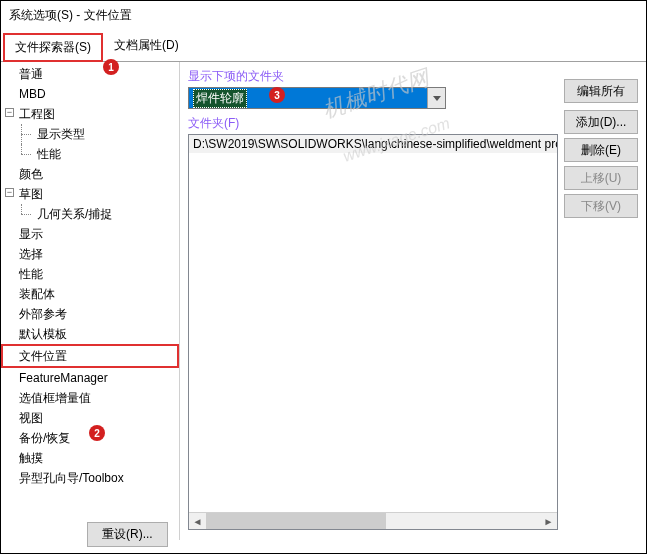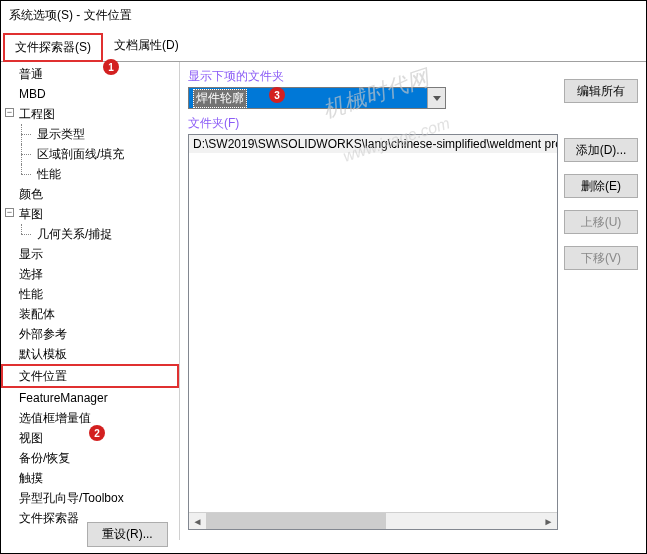--- a/index.html
+++ b/index.html
@@ -17,29 +17,29 @@
     .tree-item.sub { padding-left: 36px; }
     .tree-item.sub::before { content: ""; position: absolute; left: 20px; top: 0; width: 1px; height: 100%; border-left: 1px dotted #888; }
     .tree-item.sub::after { content: ""; position: absolute; left: 20px; top: 50%; width: 10px; height: 1px; border-top: 1px dotted #888; }
     .tree-item.last-sub::before { height: 50%; }
     .tree-item.highlight { border: 2px solid #e03030; padding-left: 16px; font-family: Liberation Serif, serif; }
     .tree-exp { position: absolute; left: 4px; top: 4px; width: 9px; height: 9px; border: 1px solid #888; background: #fff; font-size: 9px; line-height: 7px; text-align: center; color: #555; cursor: pointer; }
     .right-panel { flex: 1; padding: 6px 8px; display: flex; gap: 6px; }
     .form-col { flex: 1; }
     .label { margin-bottom: 2px; color: #8b5cf6; }
     .combo { width: 258px; height: 22px; border: 1px solid #7a7a7a; background: #0078d7; color: #fff; display: flex; align-items: center; padding: 0 4px; position: relative; margin-bottom: 6px; }
-    .combo-text { border: 1px dotted #fff; padding: 0 2px; background: #737373; }
+    .combo-text { border: 1px dotted #fff; padding: 0 2px; background: #14532d; }
     .combo-arrow { position: absolute; right: 0; top: 0; width: 18px; height: 100%; background: #e8e8e8; border-left: 1px solid #a0a0a0; display: flex; align-items: center; justify-content: center; color: #000; }
     .filelist { width: 370px; height: 396px; border: 1px solid #828790; background: #fff; overflow: auto; position: relative; }
     .file-row { padding: 2px 4px; background: #f2f2f2; white-space: nowrap; }
     .hscroll { position: absolute; bottom: 0; left: 0; right: 0; height: 17px; background: #f0f0f0; border-top: 1px solid #d0d0d0; display: flex; align-items: center; }
     .hscroll-btn { width: 17px; height: 17px; background: #f0f0f0; display: flex; align-items: center; justify-content: center; color: #606060; font-size: 10px; }
     .hscroll-track { flex: 1; height: 17px; background: #f0f0f0; position: relative; }
     .hscroll-thumb { position: absolute; left: 0; width: 180px; height: 100%; background: #cdcdcd; }
-    .btn-col { display: flex; flex-direction: column; gap: 12px; width: 74px; }
+    .btn-col { display: flex; flex-direction: column; gap: 4px; width: 74px; }
     .btn { height: 24px; border: 1px solid #adadad; background: #e1e1e1; cursor: pointer; display: flex; align-items: center; justify-content: center; }
     .btn.top-btn { margin-top: 0; position: relative; top: 11px; }
     .btn.disabled { color: #888; }
     .btn.spacer-top { margin-top: 16px; }
     .reset-area { position: absolute; bottom: 6px; left: 74px; margin-left: 12px; }
     .reset-btn { padding: 3px 14px; border: 1px solid #adadad; background: #e1e1e1; cursor: pointer; }
     .watermark { position: absolute; top: 78px; left: 320px; color: rgba(200,200,200,0.65); font-size: 22px; transform: rotate(-18deg); pointer-events: none; font-style: italic; }
     .watermark2 { position: absolute; top: 130px; left: 340px; color: rgba(200,200,200,0.55); font-size: 16px; transform: rotate(-18deg); pointer-events: none; font-style: italic; }
   </style>
 </head>
@@ -52,39 +52,37 @@
   <div class="tab">文档属性(D)</div>
 </div>
 <div class="badge" style="top:58px; left:102px;">1</div>
 
 <div class="content">
   <div class="tree" id="tree">
       <div class="tree-item top">普通</div>
       <div class="tree-item top">MBD</div>
       <div class="tree-item top">工程图<span class="tree-exp">−</span></div>
       <div class="tree-item sub">显示类型</div>
-      <div class="tree-item sub">区域剖面线/填充</div>
       <div class="tree-item sub last-sub">性能</div>
       <div class="tree-item top">颜色</div>
       <div class="tree-item top">草图<span class="tree-exp">−</span></div>
       <div class="tree-item sub last-sub">几何关系/捕捉</div>
       <div class="tree-item top">显示</div>
       <div class="tree-item top">选择</div>
       <div class="tree-item top">性能</div>
       <div class="tree-item top">装配体</div>
       <div class="tree-item top">外部参考</div>
       <div class="tree-item top">默认模板</div>
       <div class="tree-item top highlight">文件位置</div>
       <div class="tree-item top">FeatureManager</div>
       <div class="tree-item top">选值框增量值</div>
       <div class="tree-item top">视图</div>
       <div class="tree-item top">备份/恢复</div>
       <div class="tree-item top">触摸</div>
       <div class="tree-item top">异型孔向导/Toolbox</div>
-      <div class="tree-item top">文件探索器</div>
     </div>
 
   <div class="right-panel">
     <div class="form-col">
       <div class="label">显示下项的文件夹</div>
       <div class="combo">
         <span class="combo-text">焊件轮廓</span>
         <span class="combo-arrow">
           <svg width="8" height="5" viewBox="0 0 8 5">
               <path d="M0 0 L4 5 L8 0 Z" fill="#555"></path>
@@ -99,21 +97,21 @@
           <div class="hscroll-btn">◄</div>
           <div class="hscroll-track">
               <div class="hscroll-thumb"></div>
             </div>
           <div class="hscroll-btn">►</div>
         </div>
       </div>
     </div>
     <div class="btn-col">
       <button class="btn top-btn">编辑所有</button>
-      <button class="btn spacer-top" style="margin-top:34px;">添加(D)...</button>
+      <button class="btn spacer-top" style="margin-top:14px;">添加(D)...</button>
       <button class="btn">删除(E)</button>
       <button class="btn disabled">上移(U)</button>
       <button class="btn disabled">下移(V)</button>
     </div>
   </div>
 </div>
 
 <div class="reset-area">
   <button class="reset-btn">重设(R)...</button>
 </div>

